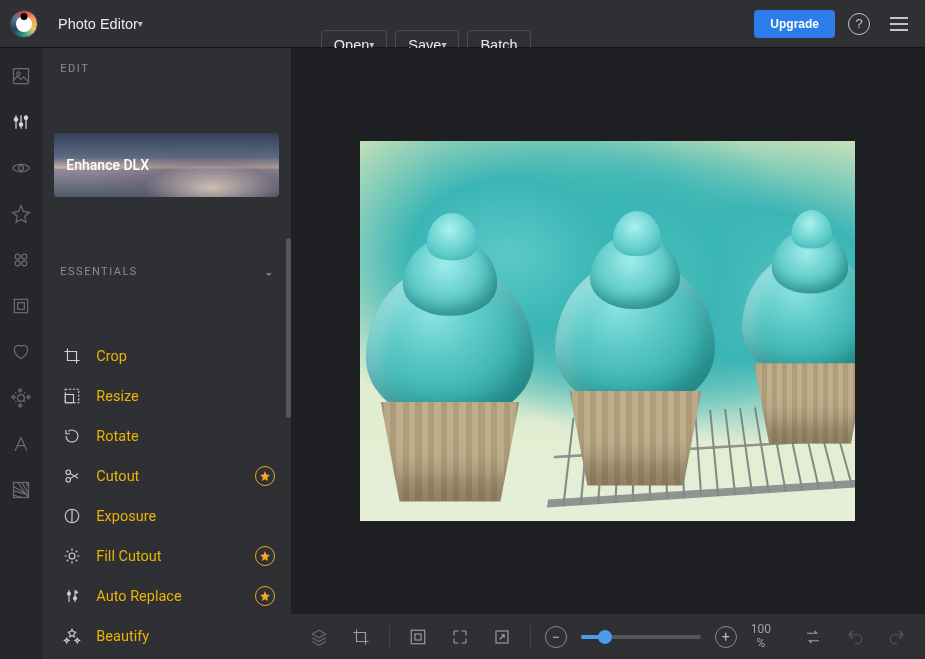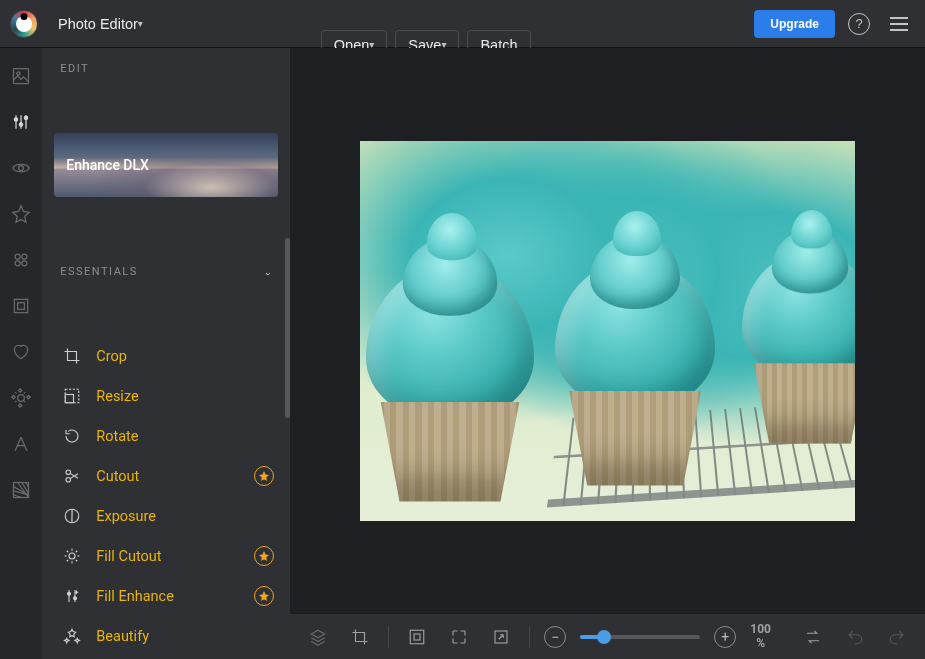--- a/index.html
+++ b/index.html
@@ -226,21 +226,21 @@
     content:"";position:absolute;left:0;top:0;height:100%;width:20%;background:#4a9de8;border-radius:2px;
   }
   .zoom-thumb{
     position:absolute;left:20%;top:50%;transform:translate(-50%,-50%);
     width:14px;height:14px;border-radius:50%;background:#4a9de8;cursor:pointer;
   }
   .zoom-btn {
     width:22px;height:22px;border-radius:50%;border:1.5px solid #888;
     display:flex;align-items:center;justify-content:center;font-size:14px;cursor:pointer;color:#bbb;
   }
-  .zoom-label { display:flex;flex-direction:column;align-items:center;font-size:12px;line-height:1.1;cursor:pointer;font-weight:bold;}
+  .zoom-label { display:flex;flex-direction:column;align-items:center;font-size:12px;line-height:1.1;cursor:pointer;}
   .bb-spacer{flex:1;}
 </style>
 </head>
 <body>
 
 <div class="topbar">
   <div class="logo"></div>
   <button class="dd-btn">
     <span>Photo Editor</span>
     <span class="chev">▾</span>
@@ -416,21 +416,21 @@
         </div>
         <div class="tool-item">
           <span class="tool-icon-box">
             <svg viewBox="0 0 24 24">
               <path d="M8 4v16M16 4v16"></path>
               <circle cx="8" cy="9" r="2" fill="currentColor"></circle>
               <circle cx="16" cy="15" r="2" fill="currentColor"></circle>
               <path d="M18 4l1 2 2 1-2 1-1 2-1-2-2-1 2-1z" fill="currentColor" stroke="none"></path>
             </svg>
           </span>
-          <span>Fill Enhance</span>
+          <span>Auto Replace</span>
           <span class="pro-badge">
             <svg viewBox="0 0 24 24">
               <path d="M12 2l2.9 6.9L22 10l-5.5 4.8L18 22l-6-3.5L6 22l1.5-7.2L2 10l7.1-1.1z"></path>
             </svg>
           </span>
         </div>
         <div class="tool-item">
           <span class="tool-icon-box">
             <svg viewBox="0 0 24 24">
               <path d="M12 3l1.5 3L17 7l-2.5 2.5L15 13l-3-1.5L9 13l.5-3.5L7 7l3.5-1zM5 15l.8 1.7L8 18l-2.2.8L5 21l-.8-2.2L2 18l2.2-1.3zM19 15l.8 1.7L22 18l-2.2.8L19 21l-.8-2.2L16 18l2.2-1.3z"></path>

